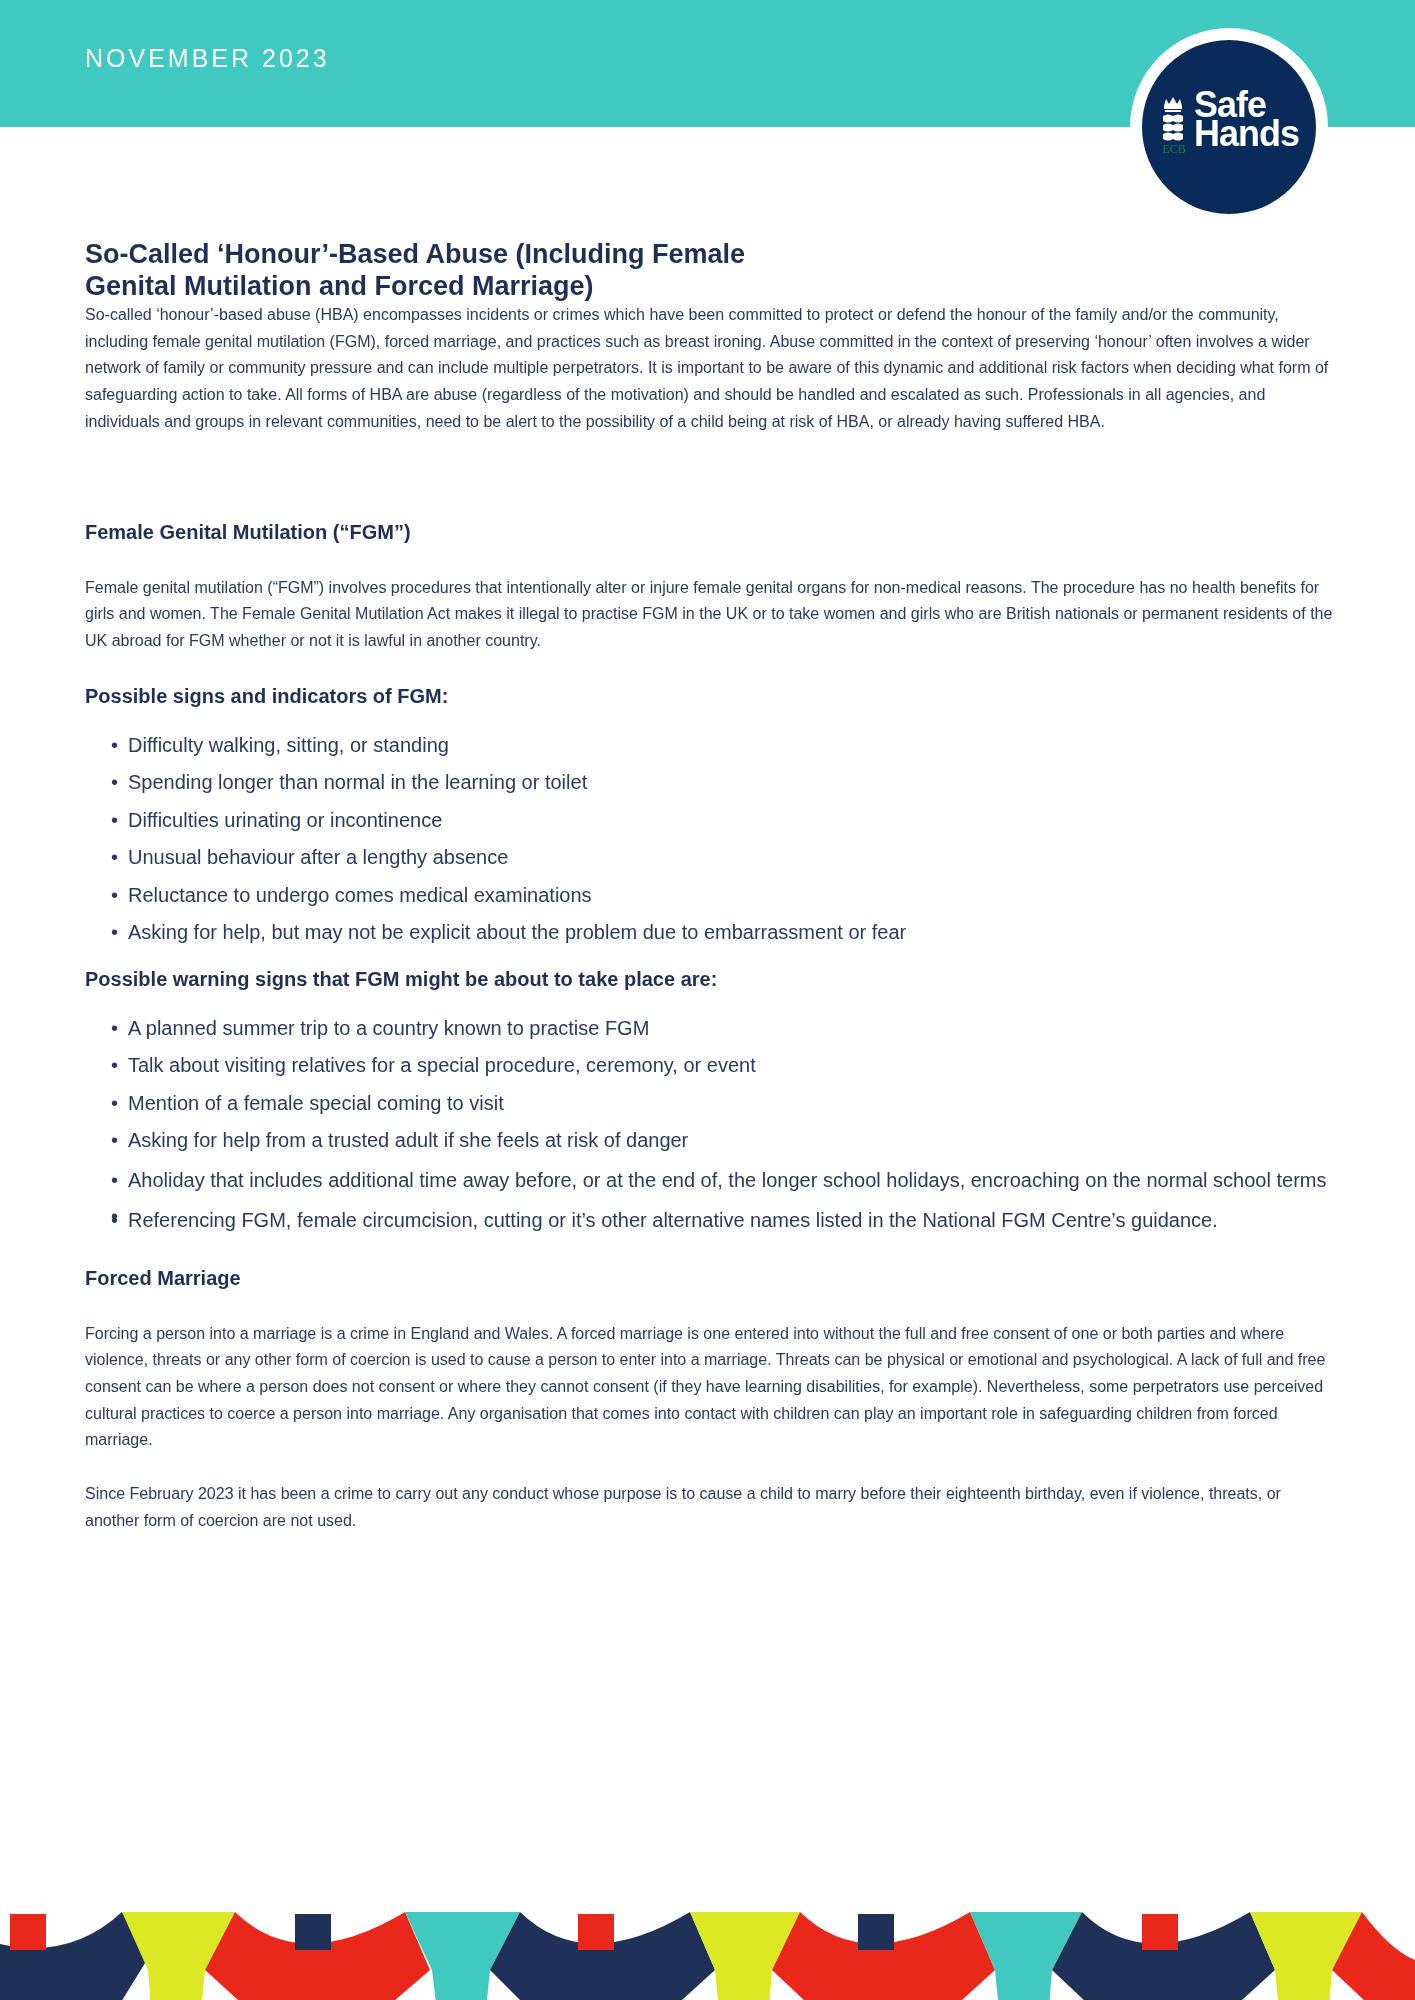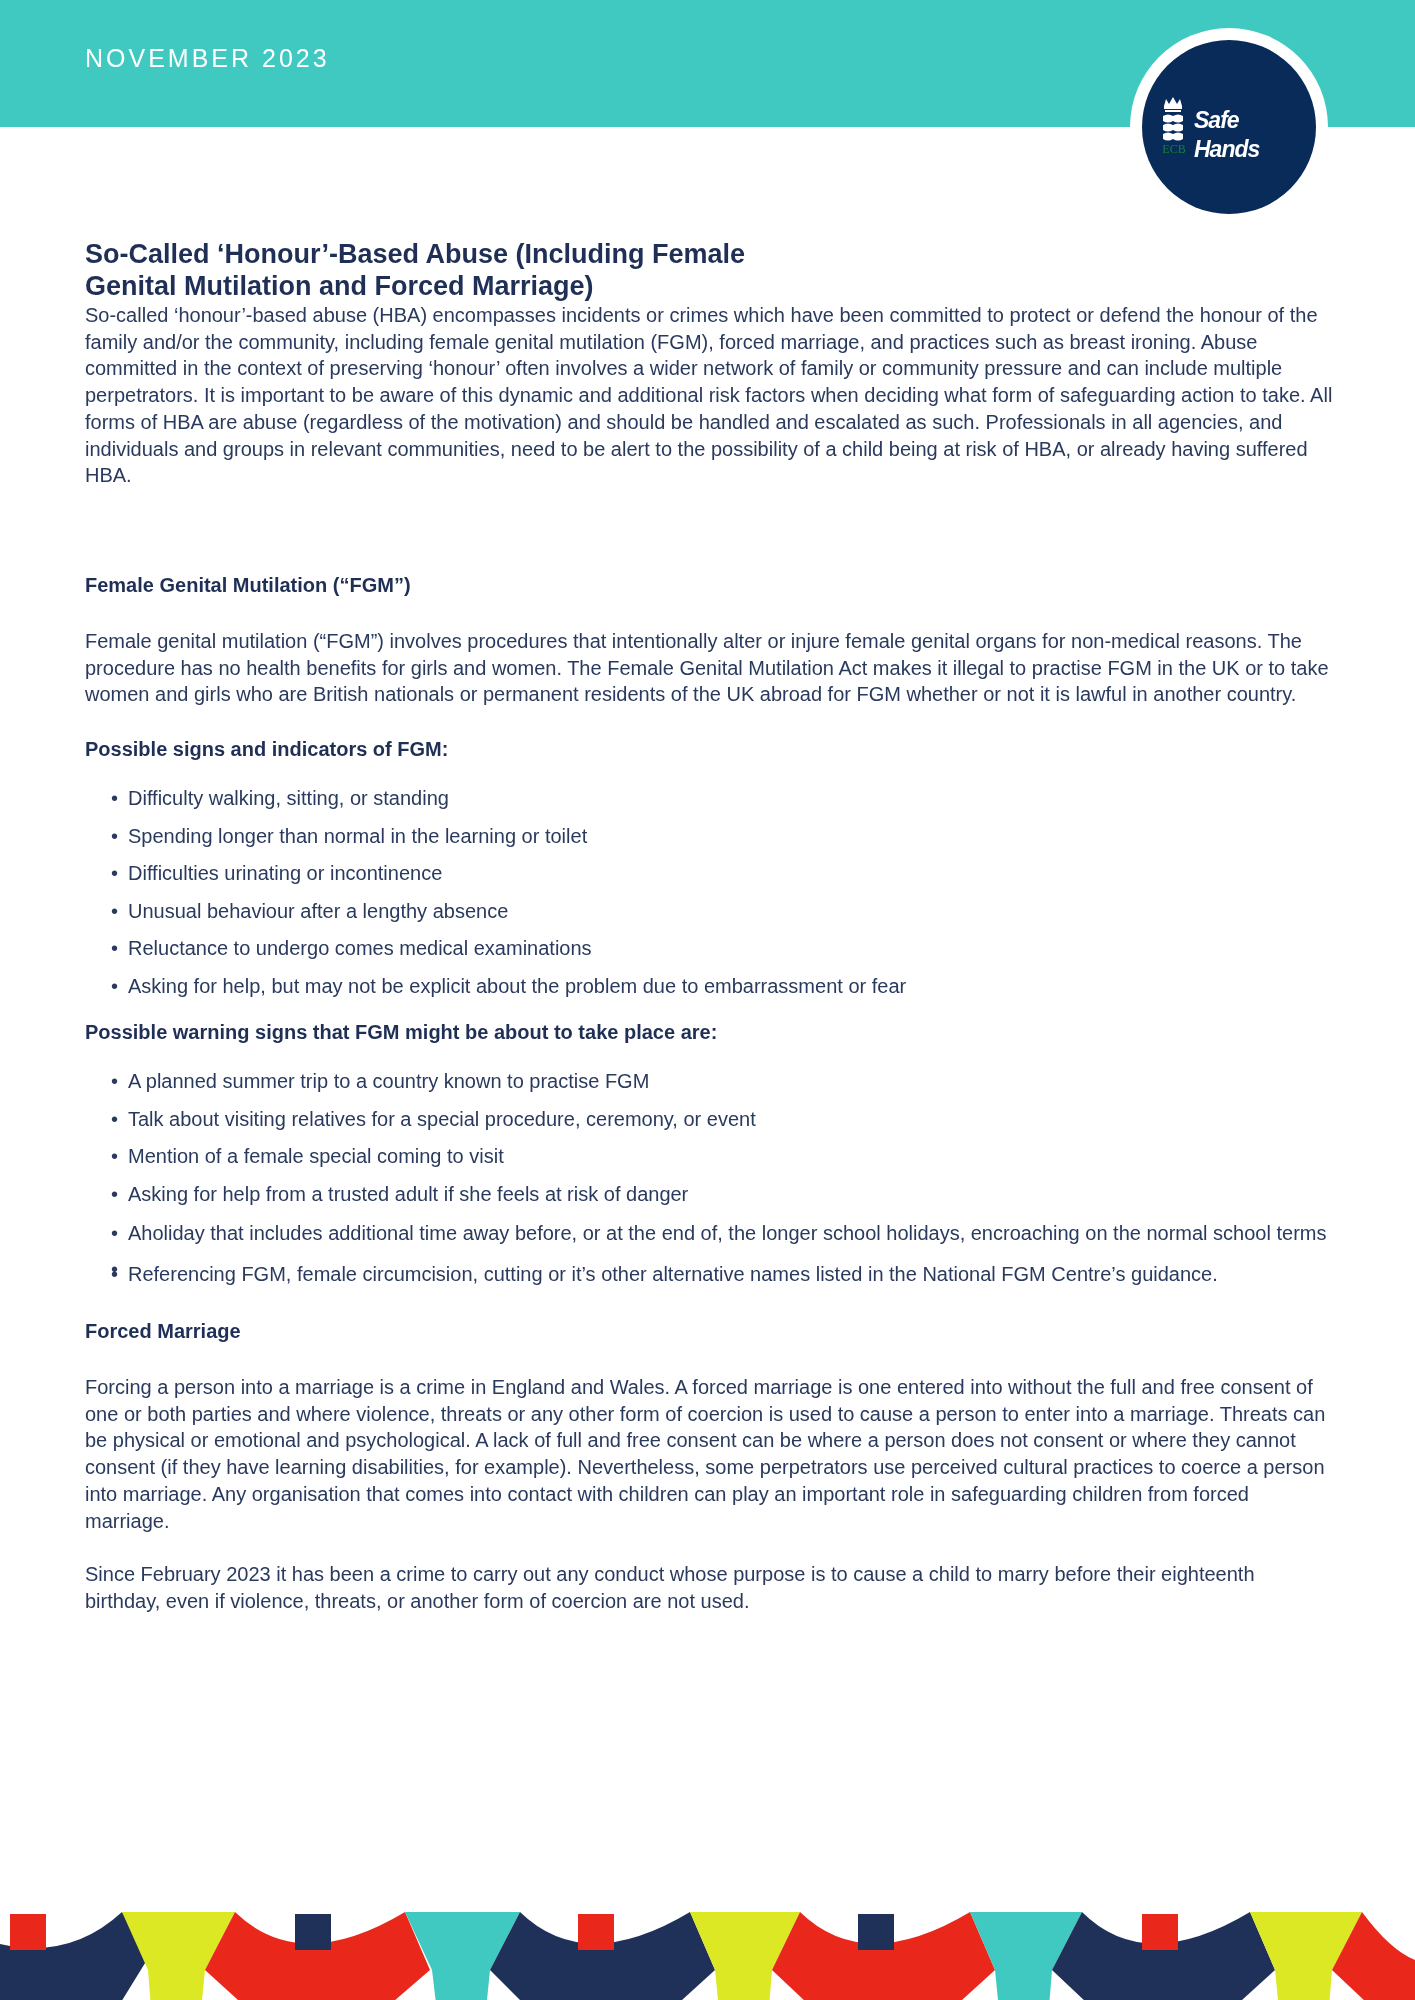--- a/index.html
+++ b/index.html
@@ -26,29 +26,29 @@
     border-radius: 50%; background: #082b5a;
   }
   .logo-crest {
     position: absolute; left: 1158px; top: 96px; width: 30px; height: 64px;
   }
   .logo-ecb {
     position: absolute; left: 1158px; top: 142px; width: 32px; text-align: center;
     font-family: "Liberation Serif", serif; font-size: 12px; color: #15803d;
   }
   .logo-text {
-    position: absolute; left: 1194px; top: 106px; width: 110px;
+    position: absolute; left: 1194px; top: 90px; width: 110px;
     font-family: "Liberation Sans", sans-serif; font-weight: 700; color: #fff;
-    font-size: 23px; line-height: 29px; letter-spacing: -1px; font-style: italic;
+    font-size: 36px; line-height: 29px; letter-spacing: -1px;
   }
   .content { position: absolute; left: 85px; top: 238px; width: 1250px; }
   h1 {
     margin: 0; font-size: 27px; line-height: 32px; font-weight: 700; color: #1f2f55;
   }
-  p { margin: 0; font-size: 20px; line-height: 26.7px; color: #2a3a5e; }
+  p { margin: 0; font-size: 16px; line-height: 26.7px; color: #2a3a5e; }
   h2 { margin: 0; font-size: 20px; line-height: 26px; font-weight: 700; color: #1f2f55; }
   .gap-xl { height: 83px; }
   .gap-l { height: 30px; }
   .gap-m { height: 28px; }
   ul { list-style: none; margin: 0; padding: 0 0 0 26px; }
   li {
     font-size: 20px; line-height: 28px; color: #2a3a5e; margin-bottom: 9.5px;
     position: relative; padding-left: 17px;
   }
   li .bullet { position: absolute; left: 0; top: 0; }

